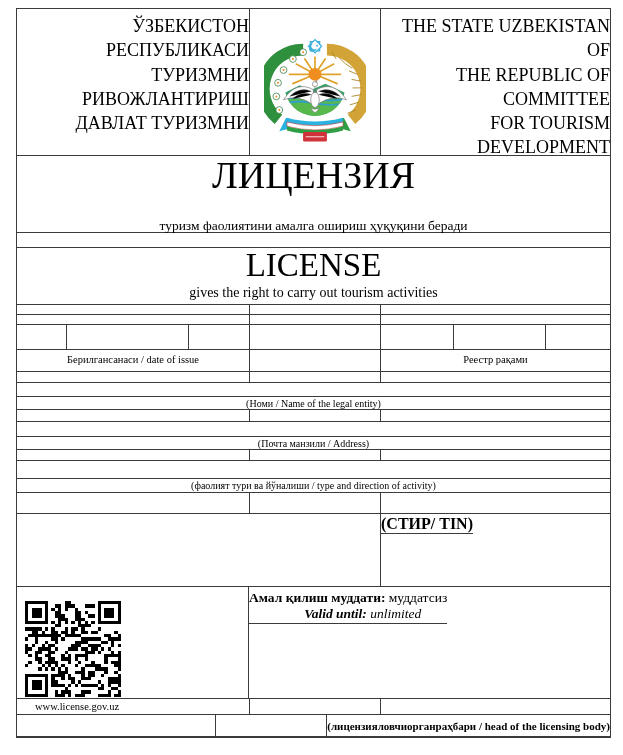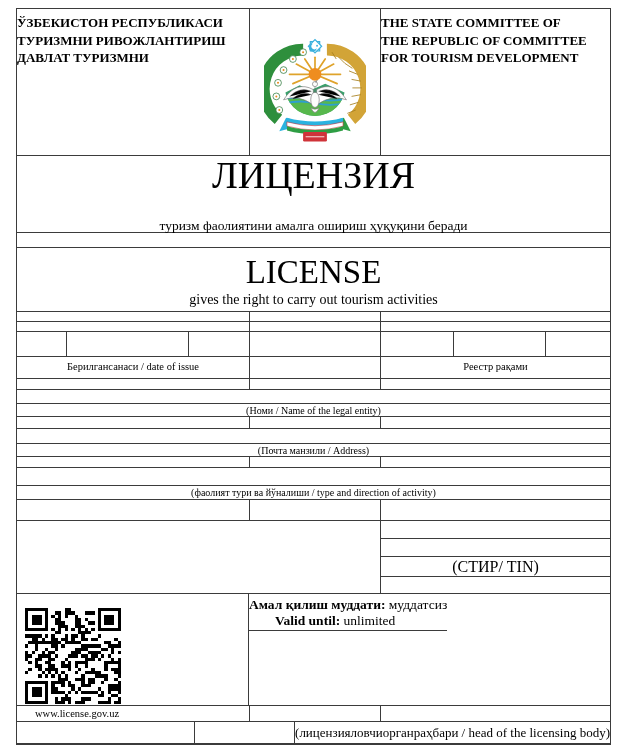--- a/index.html
+++ b/index.html
@@ -4,43 +4,43 @@
 <style>
   html,body{margin:0;padding:0;background:#fff;}
   body{width:623px;height:755px;position:relative;font-family:"Liberation Serif",serif;color:#000;overflow:hidden;}
   .doc{position:absolute;left:16px;top:8px;width:595px;border:1px solid #3b3b3b;box-sizing:border-box;background:#fff;}
   .r{display:flex;border-bottom:1px solid #3b3b3b;box-sizing:border-box;}
   .r:last-child{border-bottom:none;}
   .r .c{box-sizing:border-box;}
   .cl{width:232px;}
   .cm{width:132px;border-left:1px solid #3b3b3b;border-right:1px solid #3b3b3b;}
   .cr{flex:1;}
-  .hdr-txt{font-weight:bold;font-size:13px;line-height:1.35;text-align:left;padding-top:5px;}
+  .hdr-txt{font-weight:normal;font-size:18px;line-height:1.35;text-align:right;padding-top:5px;}
   .emblem-cell{display:flex;justify-content:center;align-items:flex-start;padding-top:24px;}
   .center{text-align:center;}
   .title-ru{font-size:38px;line-height:1.05;}
   .sub-ru{font-size:13.5px;margin-top:22px;}
-  .title-en{font-size:33px;line-height:1.0;margin-top:8px;}
+  .title-en{font-size:33px;line-height:1.0;margin-top:1px;}
   .sub-en{font-size:14px;margin-top:3px;}
   .lbl-row{font-size:10px;text-align:center;display:flex;align-items:center;justify-content:center;}
   .fld-lbl{font-size:10.5px;text-align:center;padding-top:4px;}
   .tin-left{width:364px;border-right:1px solid #3b3b3b;}
-  .tin-right{flex:1;display:flex;flex-direction:column;}
+  .tin-right{flex:1;display:flex;flex-direction:row;font-weight:bold;}
   .tin-sub{border-bottom:1px solid #3b3b3b;box-sizing:border-box;}
   .tin-sub:last-child{border-bottom:none;}
   .tin-lbl{display:flex;align-items:center;justify-content:center;font-size:16px;}
   .qr-cell{position:relative;border-right:1px solid #3b3b3b;}
   .qr-cell svg{position:absolute;left:8px;top:14px;}
   .valid-right{flex:1;display:flex;flex-direction:row;}
   .valid-box{height:37px;border-bottom:1px solid #3b3b3b;box-sizing:border-box;font-size:13.5px;padding-top:3px;}
   .valid-line1{text-align:center;}
-  .valid-line2{text-align:center;padding-right:26px;}
+  .valid-line2{text-align:right;padding-right:26px;font-style:italic;}
   .valid-box b{font-weight:bold;}
   .www{font-size:10.5px;padding-left:18px;display:flex;align-items:center;}
-  .head-lbl{display:flex;align-items:center;justify-content:center;font-size:13px;white-space:nowrap;}
+  .head-lbl{display:flex;align-items:center;justify-content:center;font-size:11px;white-space:nowrap;font-weight:bold;}
 </style>
 </head>
 <body>
 
 <div class="doc">
 
   <div class="r" style="height:147px">
     <div class="c cl hdr-txt">
       <div>ЎЗБЕКИСТОН РЕСПУБЛИКАСИ</div>
       <div>ТУРИЗМНИ РИВОЖЛАНТИРИШ</div>
@@ -135,21 +135,21 @@
           <path d="M27 100 Q60 109 93 100 L93 105 Q60 114 27 105 Z" fill="#fff" stroke="#cf3339" stroke-width="0.7"></path>
           <path d="M27 105 Q60 114 93 105 L93 110 Q60 119 27 110 Z" fill="#2e9e44"></path>
           <rect x="46" y="112" width="28" height="11" rx="1.5" fill="#cf3339"></rect>
           <g stroke="#fff" stroke-width="1">
             <path d="M49 117.5 h22"></path>
           </g>
         </g>
       </svg>
     </div>
     <div class="c cr hdr-txt">
-      <div>THE STATE COMMITTEE OF</div>
+      <div>THE STATE UZBEKISTAN OF</div>
       <div>THE REPUBLIC OF COMMITTEE</div>
       <div>FOR TOURISM DEVELOPMENT</div>
     </div>
   </div>
 
   <div class="r" style="height:77px;display:block">
     <div class="center title-ru">ЛИЦЕНЗИЯ</div>
     <div class="center sub-ru">туризм фаолиятини амалга ошириш ҳуқуқини беради</div>
   </div>
 

